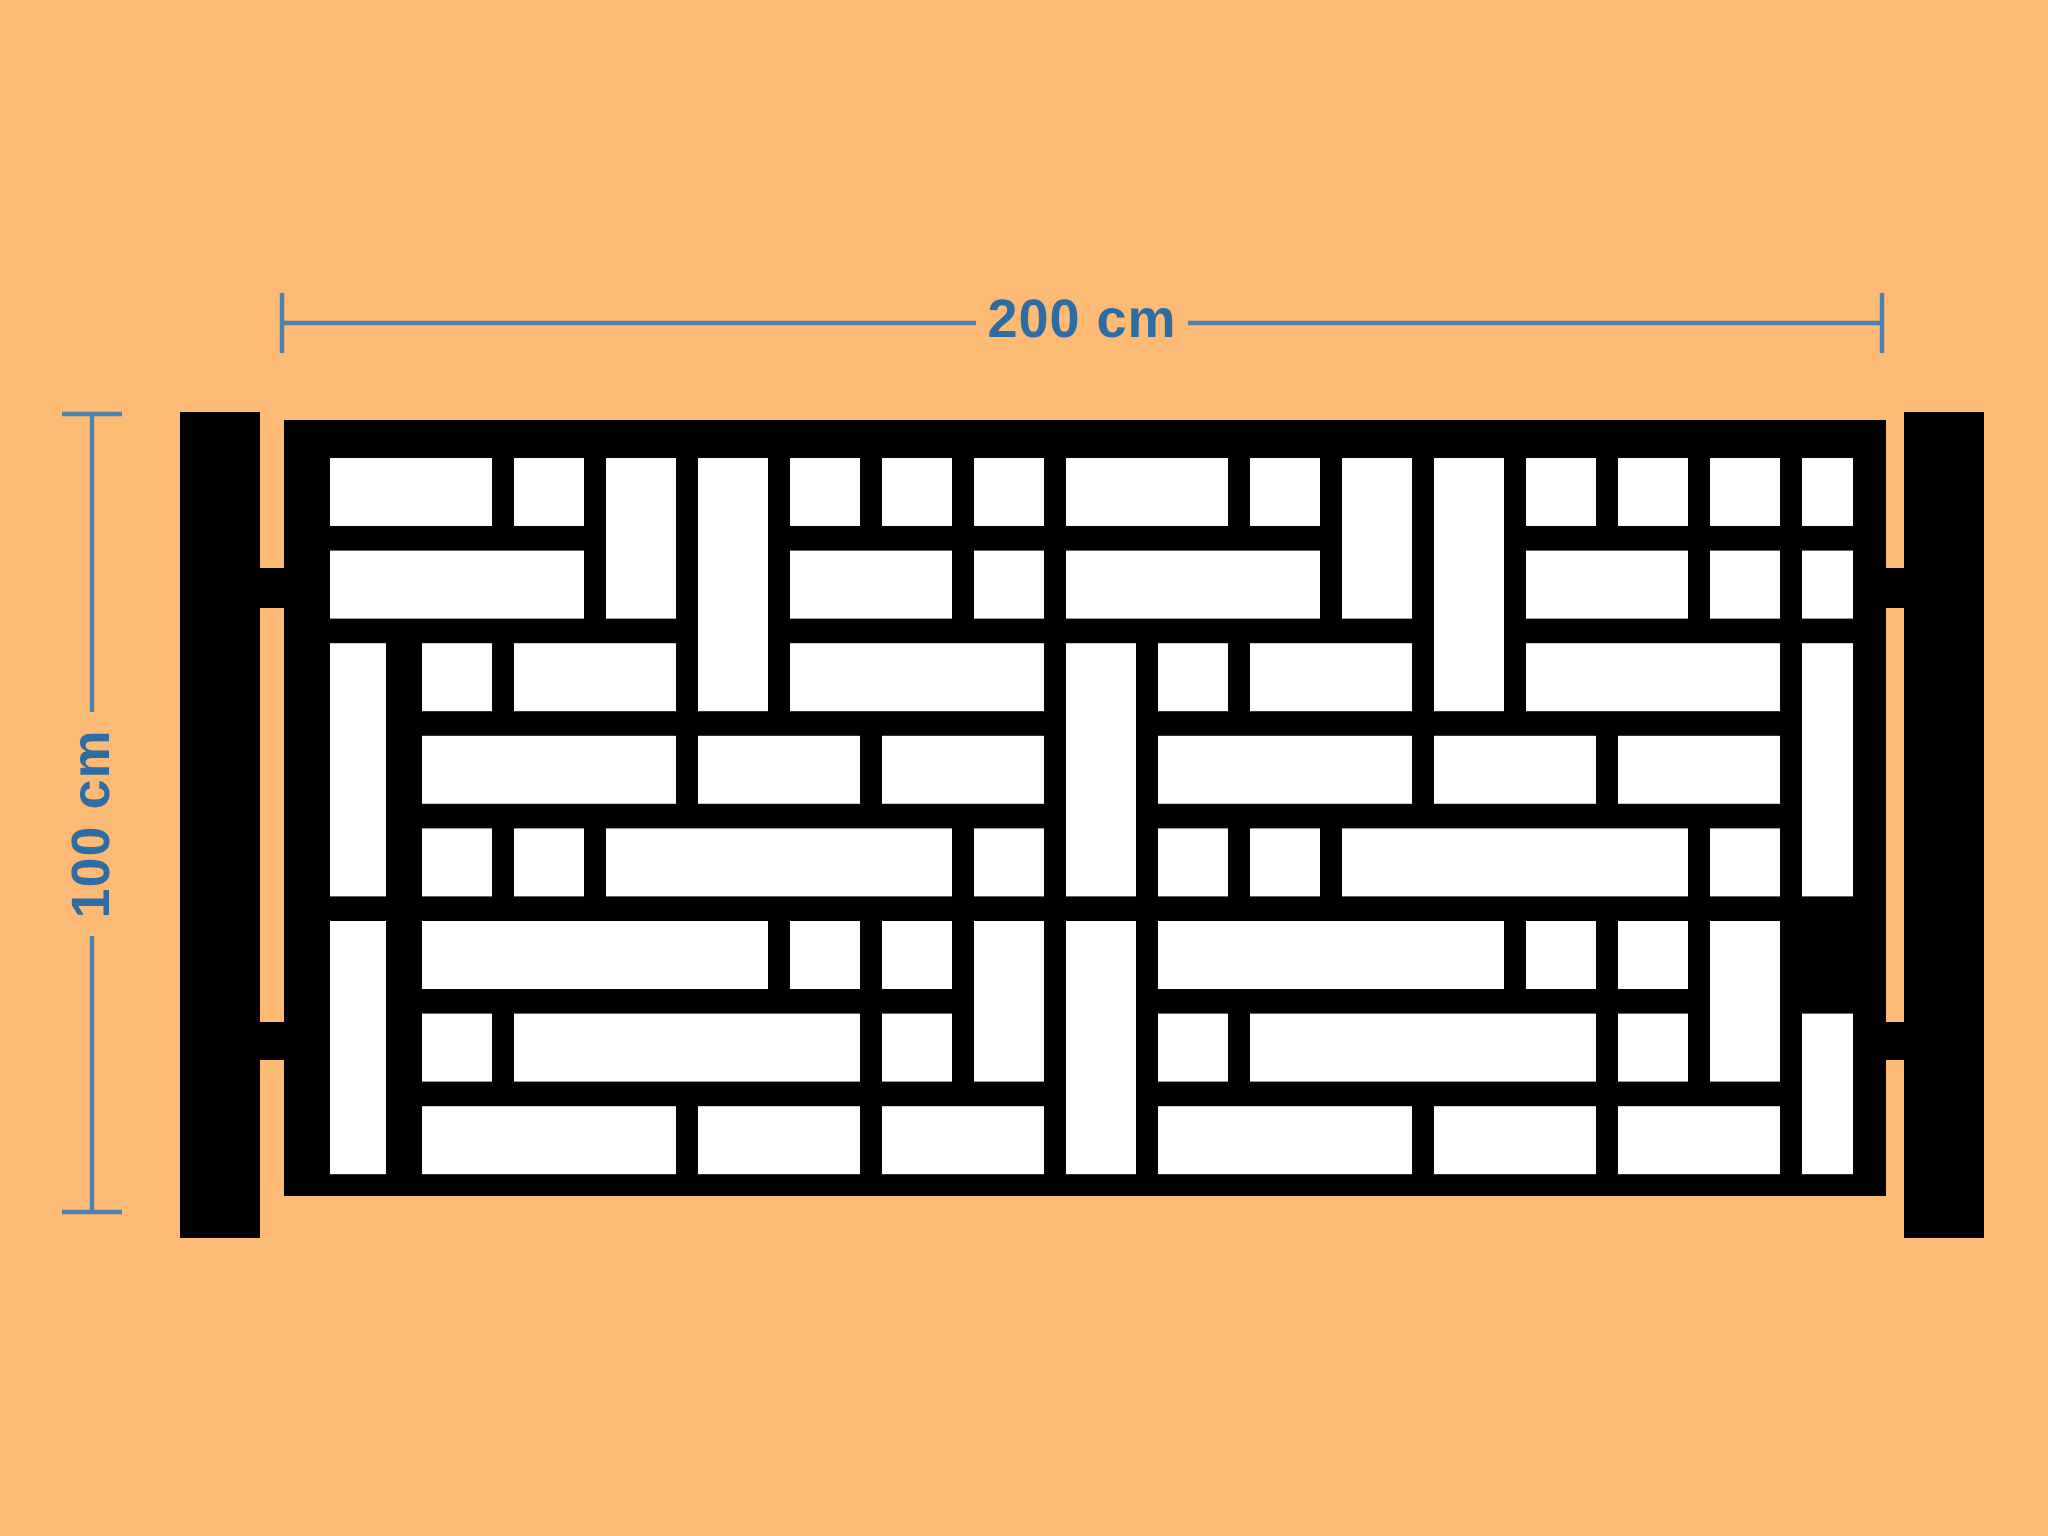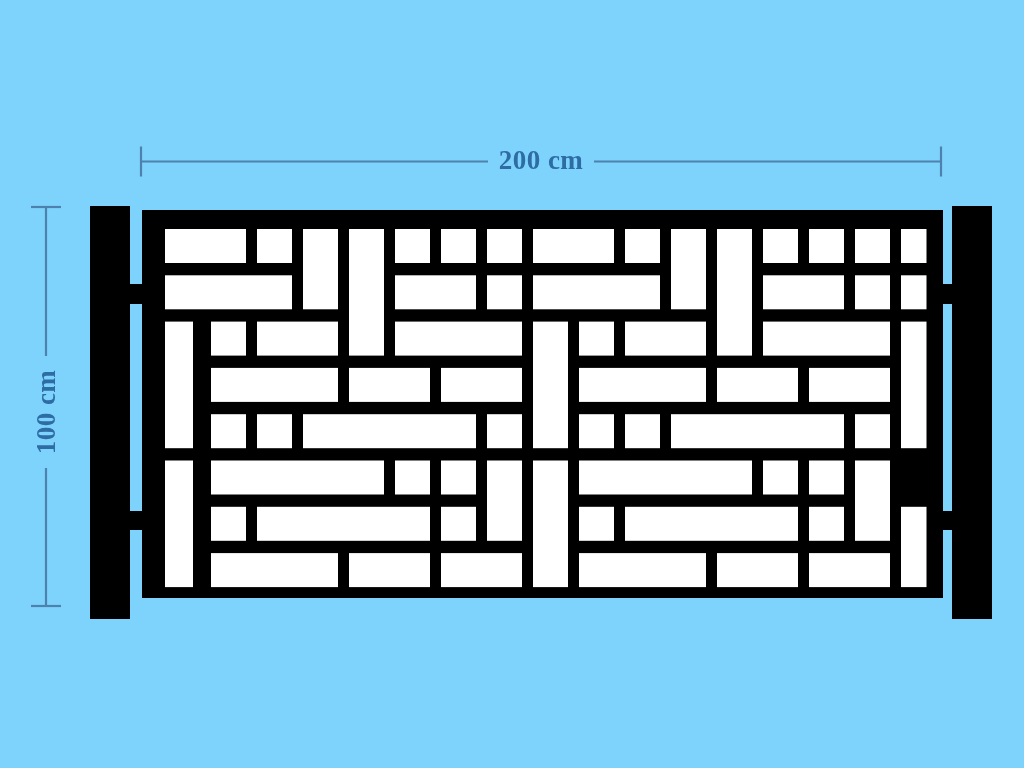--- a/index.html
+++ b/index.html
@@ -1,21 +1,21 @@
 <!DOCTYPE html>
 <html><head>
 <meta charset="utf-8">
 <style>
   html,body{margin:0;padding:0;background:#ffffff;}
   .stage{
     position:relative;
     width:1024px;height:768px;
-    background:#7dd3fc;
+    background:#fdba74;
     overflow:hidden;
-    font-family:Liberation Serif, serif;
+    font-family:Liberation Sans, sans-serif;
   }
   #scene{position:absolute;left:0;top:0;width:1024px;height:768px;display:block;}
   .dim-label{
     position:absolute;
     font-weight:bold;
     font-size:27px;
     letter-spacing:0.5px;
     white-space:nowrap;
     transform:translate(-50%,-50%);
     user-select:none;

